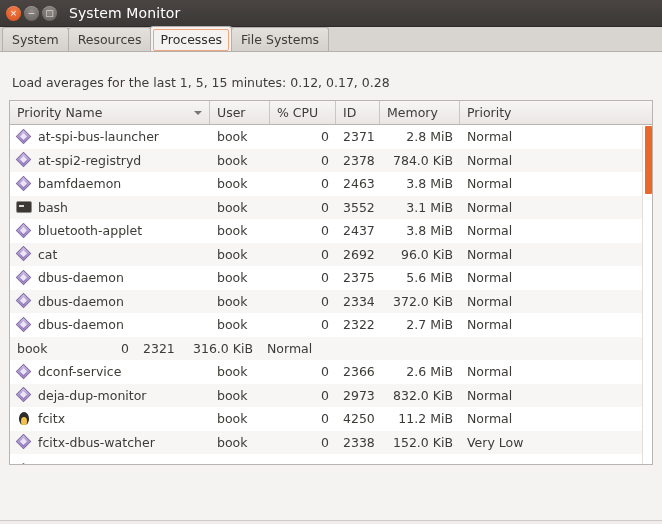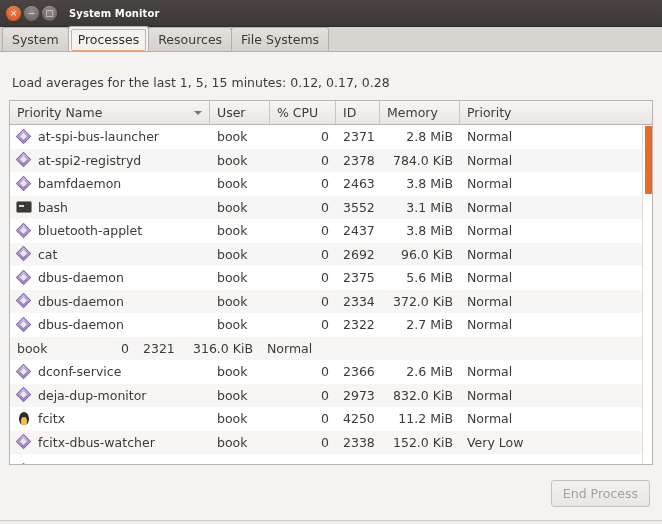--- a/index.html
+++ b/index.html
@@ -52,22 +52,22 @@
     color: #fff6f0;
   }
   .wbtn.min, .wbtn.max {
     background: radial-gradient(circle at 50% 35%, #918c87 0%, #6f6a66 70%, #5d5854 100%);
     color: #e8e5e2;
   }
   .wbtn span { transform: translateY(-0.5px); }
   .wtitle {
     margin-left: 12px;
     color: #ffffff;
-    font-size: 10px;
-    font-weight: bold;
+    font-size: 14px;
+    font-weight: normal;
     letter-spacing: 0.1px;
   }
 
   
   .tabstrip {
     position: relative;
     height: 25px;
     background: #d8d4d0;
     border-bottom: 1px solid #b4afaa;
     display: flex;
@@ -311,28 +311,28 @@
         <span>□</span>
       </div>
     </div>
     <div class="wtitle">System Monitor</div>
   </div>
 
   <div class="tabstrip">
     <div class="tab">
       <span>System</span>
     </div>
+    <div class="tab">
+      <span>Resources</span>
+    </div>
     <div class="tab active">
       <span>Processes</span>
       <span class="focusring"></span>
     </div>
     <div class="tab">
-      <span>Resources</span>
-    </div>
-    <div class="tab">
       <span>File Systems</span>
     </div>
   </div>
 
   <div class="content">
 
     <div class="loadavg">Load averages for the last 1, 5, 15 minutes: 0.12, 0.17, 0.28</div>
 
     <div class="tablewrap">
 
@@ -523,19 +523,16 @@
           <div class="cell num" style="width:80px">4.6 MiB</div>
           <div class="cell" style="flex:1">Normal</div>
         </div>
       </div>
 
       <div class="vscroll">
         <div class="vthumb"></div>
       </div>
     </div>
 
-    <div class="footer">
-      <div class="endbtn">End Process</div>
-    </div>
   </div>
 
   <div class="bottomsliver"></div>
 </div>
 
 </body></html>

